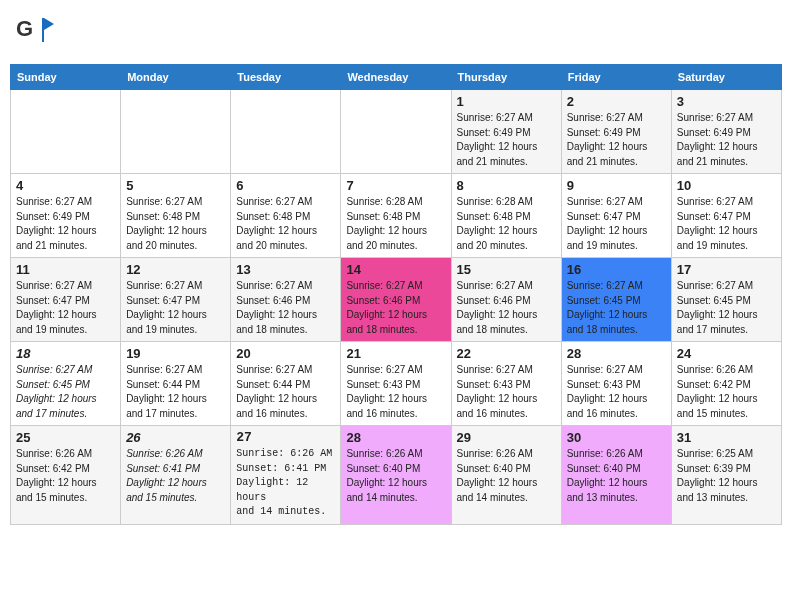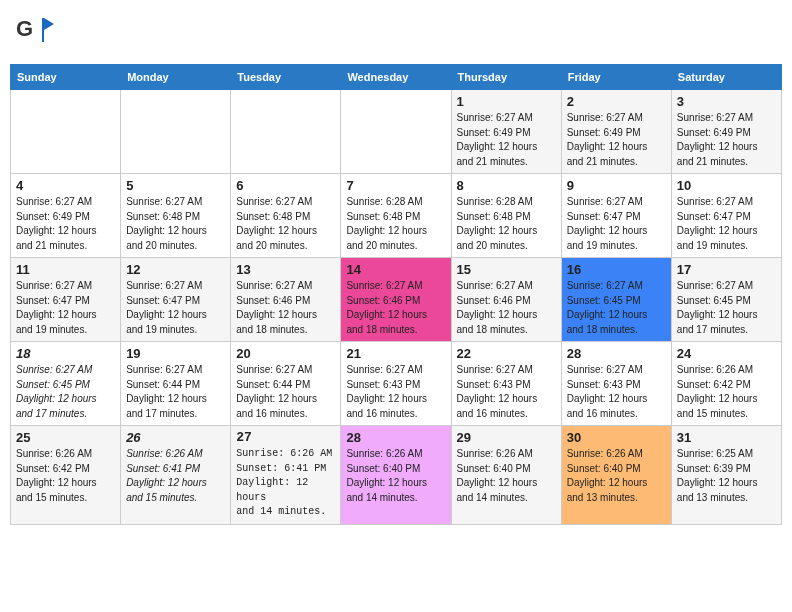--- a/index.html
+++ b/index.html
@@ -330,21 +330,21 @@
 Daylight: 12 hours
 and 14 minutes.</div>
         </td>
         <td style="background: rgb(245, 245, 245);">
           <span class="day-num">29</span>
           <div class="cell-content" style="white-space: pre-line;">Sunrise: 6:26 AM
 Sunset: 6:40 PM
 Daylight: 12 hours
 and 14 minutes.</div>
         </td>
-        <td style="background: #fdba74; margin-left: 20px;">
+        <td style="background: #f0abfc; margin-left: 20px;">
           <span class="day-num">30</span>
           <div class="cell-content" style="white-space: pre-line;">Sunrise: 6:26 AM
 Sunset: 6:40 PM
 Daylight: 12 hours
 and 13 minutes.</div>
         </td>
         <td style="background: rgb(245, 245, 245);">
           <span class="day-num">31</span>
           <div class="cell-content" style="white-space: pre-line;">Sunrise: 6:25 AM
 Sunset: 6:39 PM

